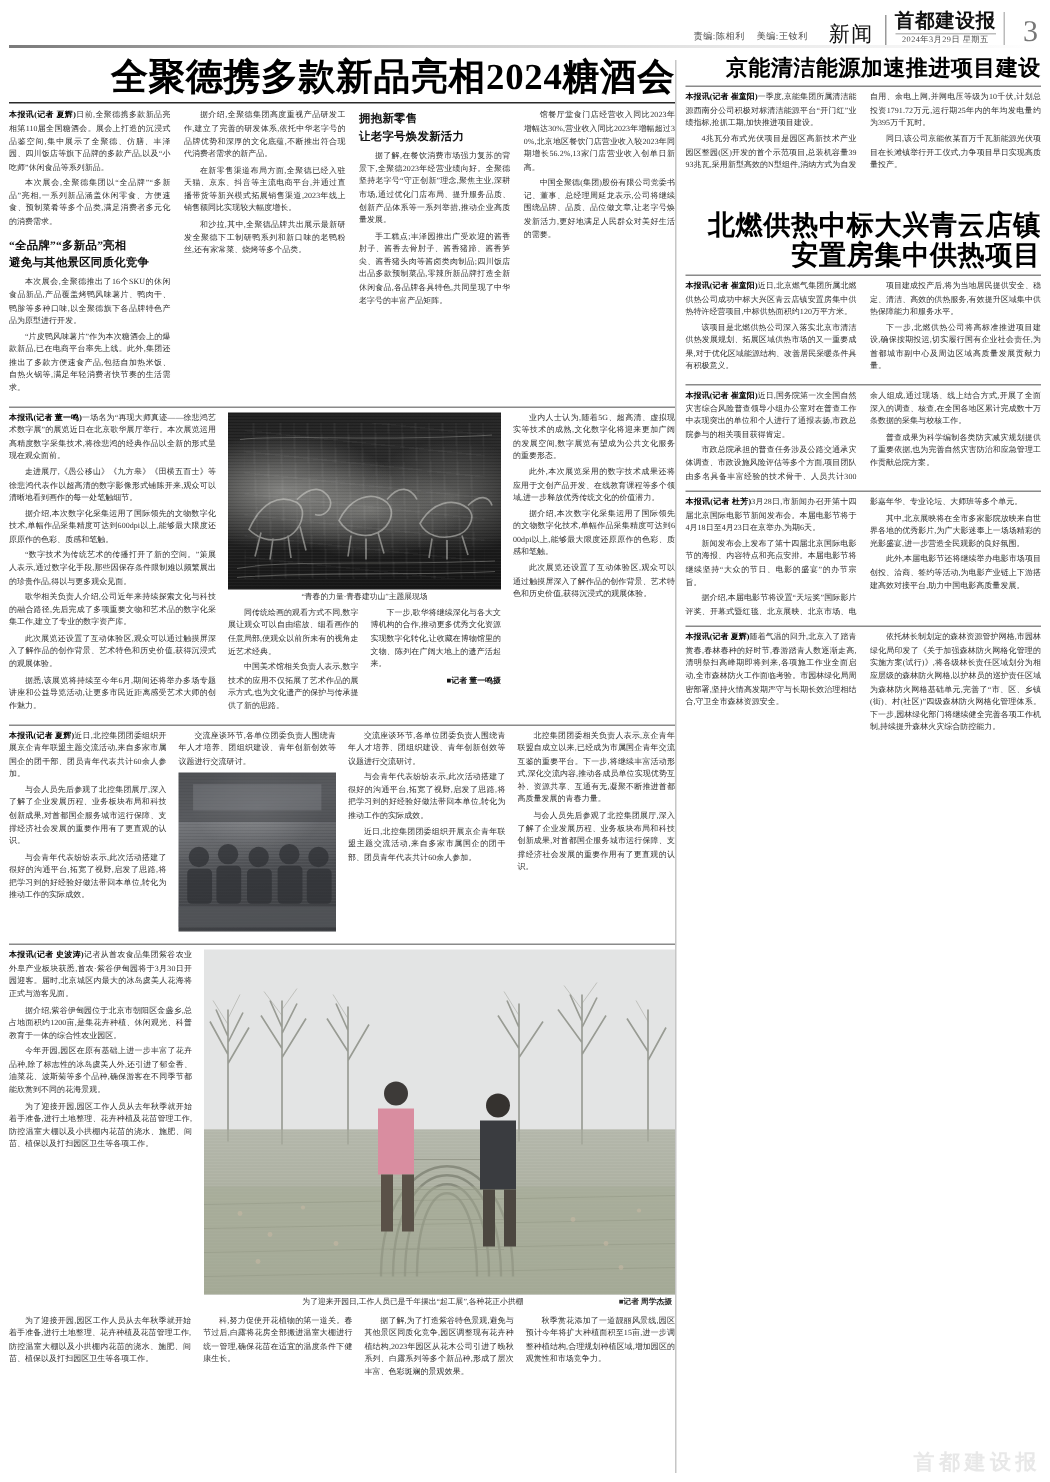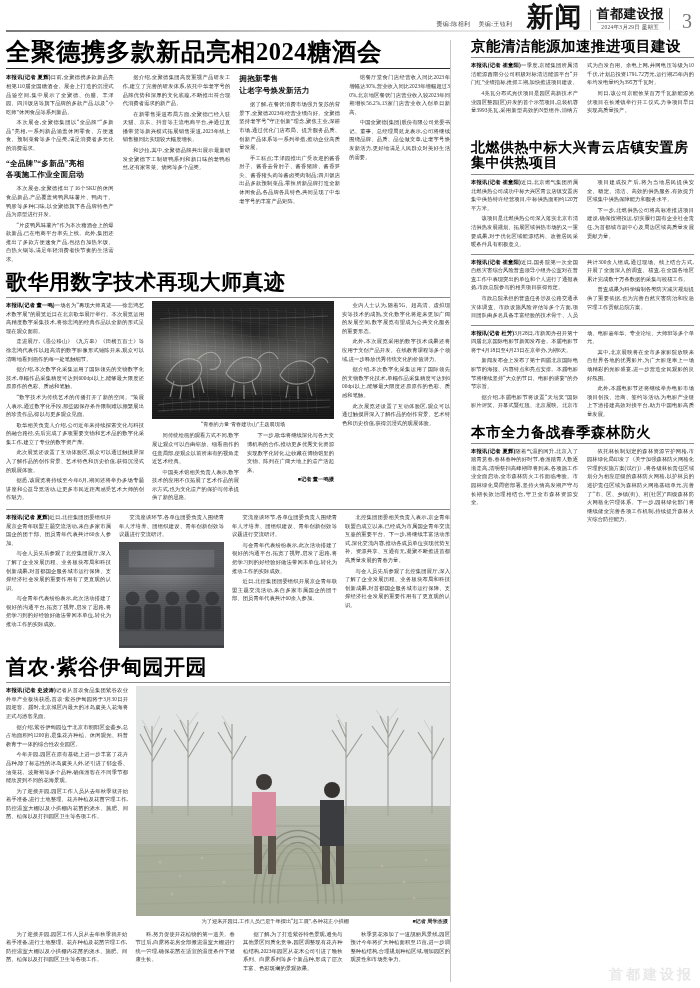--- a/index.html
+++ b/index.html
@@ -34,22 +34,22 @@
     font-size: 6px;
     color: #4a4a4a;
     letter-spacing: .4px;
     margin-right: 8px;
     margin-bottom: 3px;
     white-space: nowrap;
   }
   .mh-editors span { margin-right: 6px; }
   .mh-news {
     font-family: "Liberation Serif", serif;
-    font-size: 27px;
-    font-weight: bold;
+    font-size: 14px;
+    font-weight: normal;
     letter-spacing: 1px;
     line-height: 1;
     margin-bottom: 1px;
     color: #111;
   }
   .mh-divider {
     width: 1px; height: 20px;
     background: #9a9a9a;
     margin: 0 6px 2px 7px;
   }
@@ -76,38 +76,38 @@
     margin: 0 5px 2px 5px;
   }
 
   
   .page {
     display: flex;
     padding: 4px 6px 0 6px;
     height: 952px;
   }
   .col-left  { width: 444px; position: relative; }
-  .col-right { width: 244px; position: relative; padding-left: 21px; }
+  .col-right { width: 244px; position: relative; padding-left: 7px; }
   .vrule {
     position: absolute; top: 2px; bottom: 4px; left: 0;
     width: 1px; background: #c6c6c6;
   }
 
   
   .hl {
-    text-align: left;
+    text-align: right;
     font-weight: bold;
     color: #000;
     line-height: 1.12;
     letter-spacing: .5px;
   }
   .hl-xl  { font-size: 24.5px; }
   .hl-lg  { font-size: 21px; }
   .hl-md  { font-size: 14.5px; }
-  .hl-sm  { font-size: 14px; margin-top: 24px; }
+  .hl-sm  { font-size: 18px; margin-top: 24px; }
   .hl-rule {
     border-top: 1.6px solid #2a2a2a;
     margin: 3px 0 4px 0;
   }
   .hl-rule-thin {
     border-top: 1px solid #8a8a8a;
     margin: 3px 0 3px 0;
   }
   .subhl {
     font-weight: bold;
@@ -241,21 +241,21 @@
       <div class="hl hl-xl">全聚德携多款新品亮相2024糖酒会</div>
       <div class="hl-rule"></div>
 
       <div style="display:flex; gap:9px;">
 
         <div style="width:110px;">
           <p class="body-txt lead"><span class="lead-tag">本报讯(记者 夏辉)</span><span>日前,全聚德携多款新品亮相第110届全国糖酒会。展会上打造的沉浸式品鉴空间,集中展示了全聚德、仿膳、丰泽园、四川饭店等旗下品牌的多款产品,以及“小吃师”休闲食品等系列新品。</span></p>
           <p class="body-txt">本次展会,全聚德集团以“全品牌”“多新品”亮相,一系列新品涵盖休闲零食、方便速食、预制菜肴等多个品类,满足消费者多元化的消费需求。</p>
           <div class="subhl">
             <div>“全品牌”“多新品”亮相</div>
-            <div>各项施工作业全面启动</div>
+            <div>避免与其他景区同质化竞争</div>
           </div>
           <p class="body-txt">本次展会,全聚德推出了16个SKU的休闲食品新品,产品覆盖烤鸭风味薯片、鸭肉干、鸭胗等多种口味,以全聚德旗下各品牌特色产品为原型进行开发。</p>
           <p class="body-txt">“片皮鸭风味薯片”作为本次糖酒会上的爆款新品,已在电商平台率先上线。此外,集团还推出了多款方便速食产品,包括自加热米饭、自热火锅等,满足年轻消费者快节奏的生活需求。</p>
         </div>
 
         <div style="width:110px;">
           <p class="body-txt">据介绍,全聚德集团高度重视产品研发工作,建立了完善的研发体系,依托中华老字号的品牌优势和深厚的文化底蕴,不断推出符合现代消费者需求的新产品。</p>
           <p class="body-txt">在新零售渠道布局方面,全聚德已经入驻天猫、京东、抖音等主流电商平台,并通过直播带货等新兴模式拓展销售渠道,2023年线上销售额同比实现较大幅度增长。</p>
           <p class="body-txt">和沙拉,其中,全聚德品牌共出展示最新研发全聚德下工制研鸭系列和新口味的老鸭粉丝,还有家常菜、烧烤等多个品类。</p>
         </div>
@@ -270,21 +270,20 @@
         </div>
 
         <div style="width:103px;">
           <p class="body-txt">馆餐厅堂食门店经营收入同比2023年增幅达30%,营业收入同比2023年增幅超过30%,北京地区餐饮门店营业收入较2023年同期增长56.2%,13家门店营业收入创单日新高。</p>
           <p class="body-txt">中国全聚德(集团)股份有限公司党委书记、董事、总经理周延龙表示,公司将继续围绕品牌、品质、品位做文章,让老字号焕发新活力,更好地满足人民群众对美好生活的需要。</p>
         </div>
       </div>
     </div>
 
     <div class="art-block">
-      <div class="hl hl-lg">歌华用数字技术再现大师真迹</div>
       <div class="hl-rule-thin"></div>
 
       <div style="display:flex; gap:8px;">
 
         <div style="width:138px;">
           <p class="body-txt lead"><span class="lead-tag">本报讯(记者 董一鸣)</span><span>一场名为“再现大师真迹——徐悲鸿艺术数字展”的展览近日在北京歌华展厅举行。本次展览运用高精度数字采集技术,将徐悲鸿的经典作品以全新的形式呈现在观众面前。</span></p>
           <p class="body-txt">走进展厅,《愚公移山》《九方皋》《田横五百士》等徐悲鸿代表作以超高清的数字影像形式铺陈开来,观众可以清晰地看到画作的每一处笔触细节。</p>
           <p class="body-txt">据介绍,本次数字化采集运用了国际领先的文物数字化技术,单幅作品采集精度可达到600dpi以上,能够最大限度还原原作的色彩、质感和笔触。</p>
           <p class="body-txt">“数字技术为传统艺术的传播打开了新的空间。”策展人表示,通过数字化手段,那些因保存条件限制难以频繁展出的珍贵作品,得以与更多观众见面。</p>
           <p class="body-txt">歌华相关负责人介绍,公司近年来持续探索文化与科技的融合路径,先后完成了多项重要文物和艺术品的数字化采集工作,建立了专业的数字资产库。</p>
@@ -373,21 +372,20 @@
           <p class="body-txt">近日,北控集团团委组织开展京企青年联盟主题交流活动,来自多家市属国企的团干部、团员青年代表共计60余人参加。</p>
         </div>
         <div style="width:108px;">
           <p class="body-txt">北控集团团委相关负责人表示,京企青年联盟自成立以来,已经成为市属国企青年交流互鉴的重要平台。下一步,将继续丰富活动形式,深化交流内容,推动各成员单位实现优势互补、资源共享、互通有无,凝聚不断推进首都高质量发展的青春力量。</p>
           <p class="body-txt">与会人员先后参观了北控集团展厅,深入了解了企业发展历程、业务板块布局和科技创新成果,对首都国企服务城市运行保障、支撑经济社会发展的重要作用有了更直观的认识。</p>
         </div>
       </div>
     </div>
 
     <div class="art-block">
-      <div class="hl hl-lg">首农·紫谷伊甸园开园</div>
       <div class="hl-rule-thin"></div>
 
       <div style="display:flex; gap:8px;">
         <div style="width:122px;">
           <p class="body-txt lead"><span class="lead-tag">本报讯(记者 史波涛)</span><span>记者从首农食品集团紫谷农业外阜产业板块获悉,首农·紫谷伊甸园将于3月30日开园迎客。届时,北京城区内最大的冰岛虞美人花海将正式与游客见面。</span></p>
           <p class="body-txt">据介绍,紫谷伊甸园位于北京市朝阳区金盏乡,总占地面积约1200亩,是集花卉种植、休闲观光、科普教育于一体的综合性农业园区。</p>
           <p class="body-txt">今年开园,园区在原有基础上进一步丰富了花卉品种,除了标志性的冰岛虞美人外,还引进了郁金香、油菜花、波斯菊等多个品种,确保游客在不同季节都能欣赏到不同的花海景观。</p>
           <p class="body-txt">为了迎接开园,园区工作人员从去年秋季就开始着手准备,进行土地整理、花卉种植及花苗管理工作,防控温室大棚以及小拱棚内花苗的浇水、施肥、间苗、植保以及打扫园区卫生等各项工作。</p>
         </div>
 
@@ -513,21 +511,20 @@
       <div class="cols2">
         <p class="body-txt lead"><span class="lead-tag">本报讯(记者 杜芳)</span><span>3月28日,市新闻办召开第十四届北京国际电影节新闻发布会。本届电影节将于4月18日至4月23日在京举办,为期6天。</span></p>
         <p class="body-txt">新闻发布会上发布了第十四届北京国际电影节的海报、内容特点和亮点安排。本届电影节将继续坚持“大众的节日、电影的盛宴”的办节宗旨。</p>
         <p class="body-txt">据介绍,本届电影节将设置“天坛奖”国际影片评奖、开幕式暨红毯、北京展映、北京市场、电影嘉年华、专业论坛、大师班等多个单元。</p>
         <p class="body-txt">其中,北京展映将在全市多家影院放映来自世界各地的优秀影片,为广大影迷奉上一场场精彩的光影盛宴,进一步营造全民观影的良好氛围。</p>
         <p class="body-txt">此外,本届电影节还将继续举办电影市场项目创投、洽商、签约等活动,为电影产业链上下游搭建高效对接平台,助力中国电影高质量发展。</p>
       </div>
     </div>
 
     <div class="art-block">
-      <div class="hl hl-md">本市全力备战春季森林防火</div>
       <div class="hl-rule-thin"></div>
       <div class="cols2">
         <p class="body-txt lead"><span class="lead-tag">本报讯(记者 夏辉)</span><span>随着气温的回升,北京入了踏青赏春,春林春种的好时节,春游踏青人数逐渐走高,清明祭扫高峰期即将到来,各项施工作业全面启动,全市森林防火工作面临考验。市园林绿化局周密部署,坚持火情高发期严守与长期长效治理相结合,守卫全市森林资源安全。</span></p>
         <p class="body-txt">依托林长制划定的森林资源管护网格,市园林绿化局印发了《关于加强森林防火网格化管理的实施方案(试行)》,将各级林长责任区域划分为相应层级的森林防火网格,以护林员的巡护责任区域为森林防火网格基础单元,完善了“市、区、乡镇(街)、村(社区)”四级森林防火网格化管理体系。下一步,园林绿化部门将继续健全完善各项工作机制,持续提升森林火灾综合防控能力。</p>
       </div>
     </div>
 
   </div>
 </div>
 

